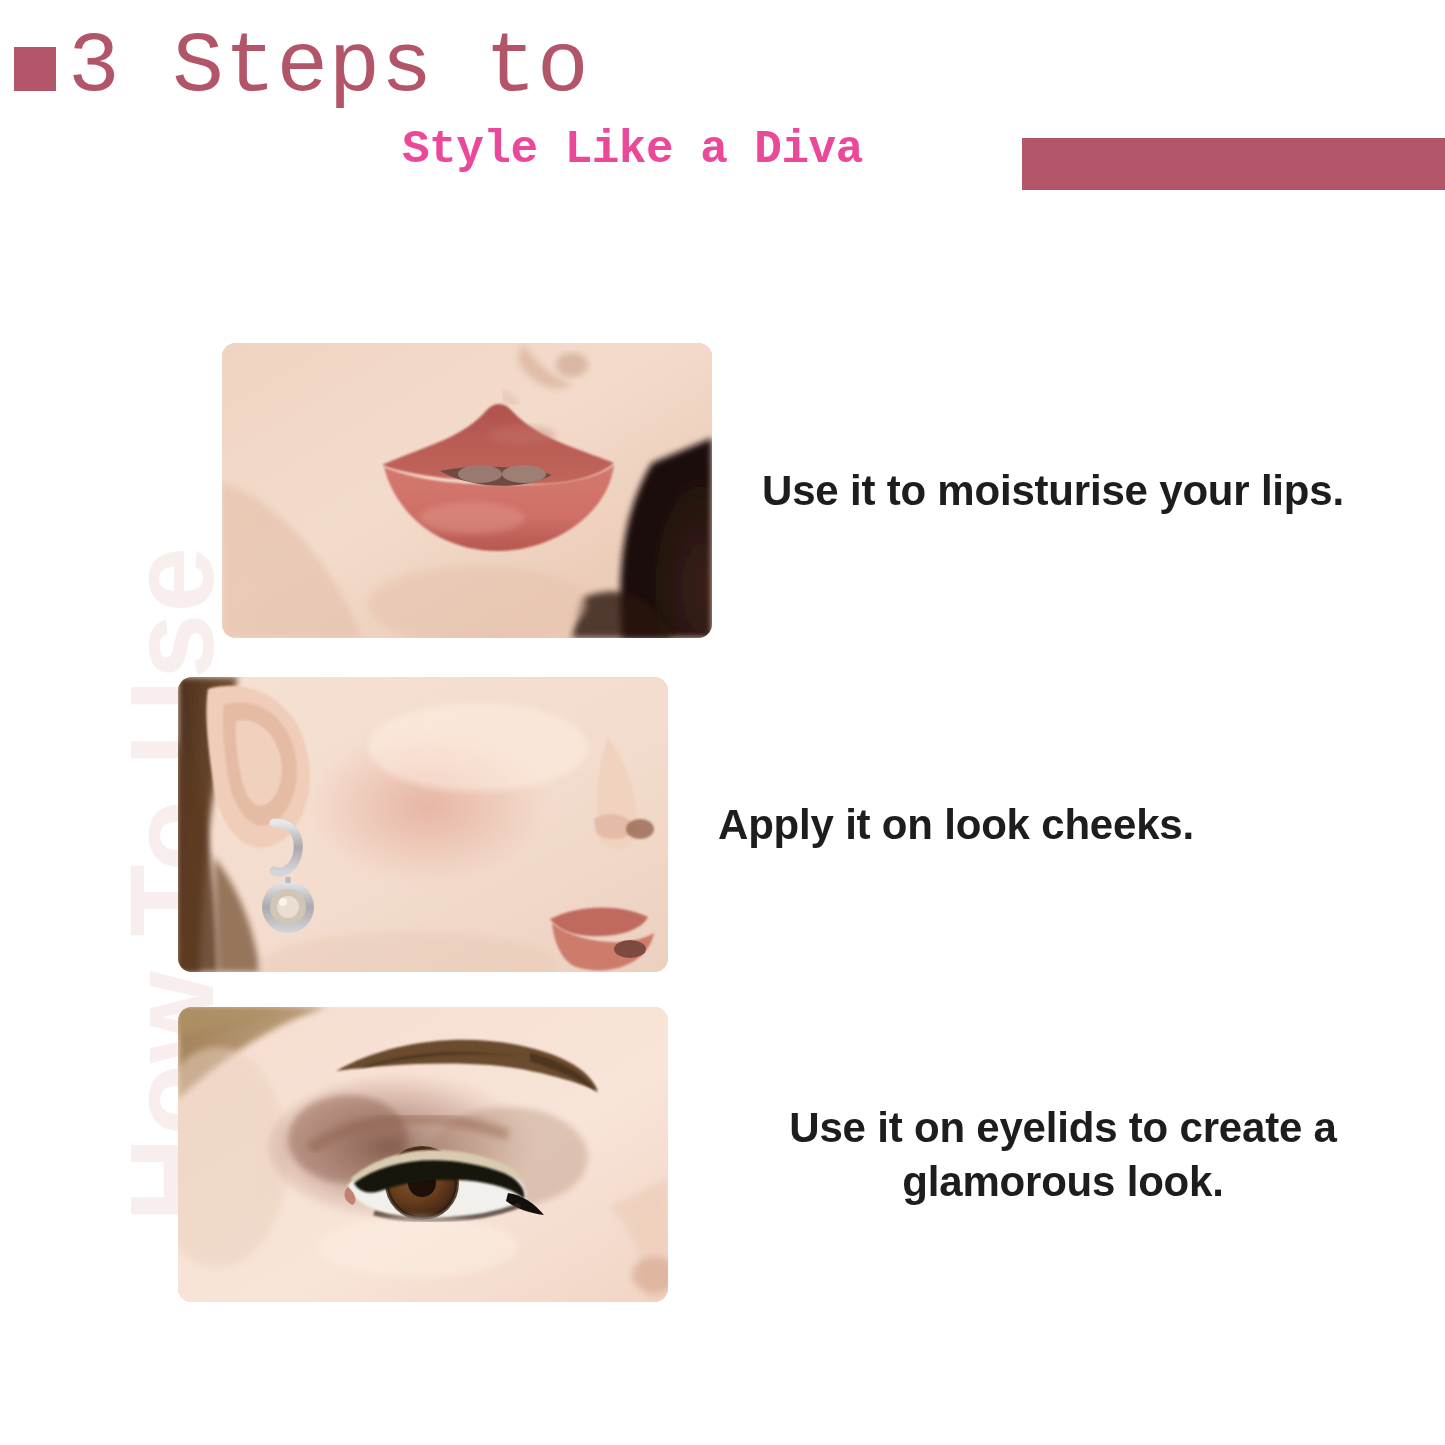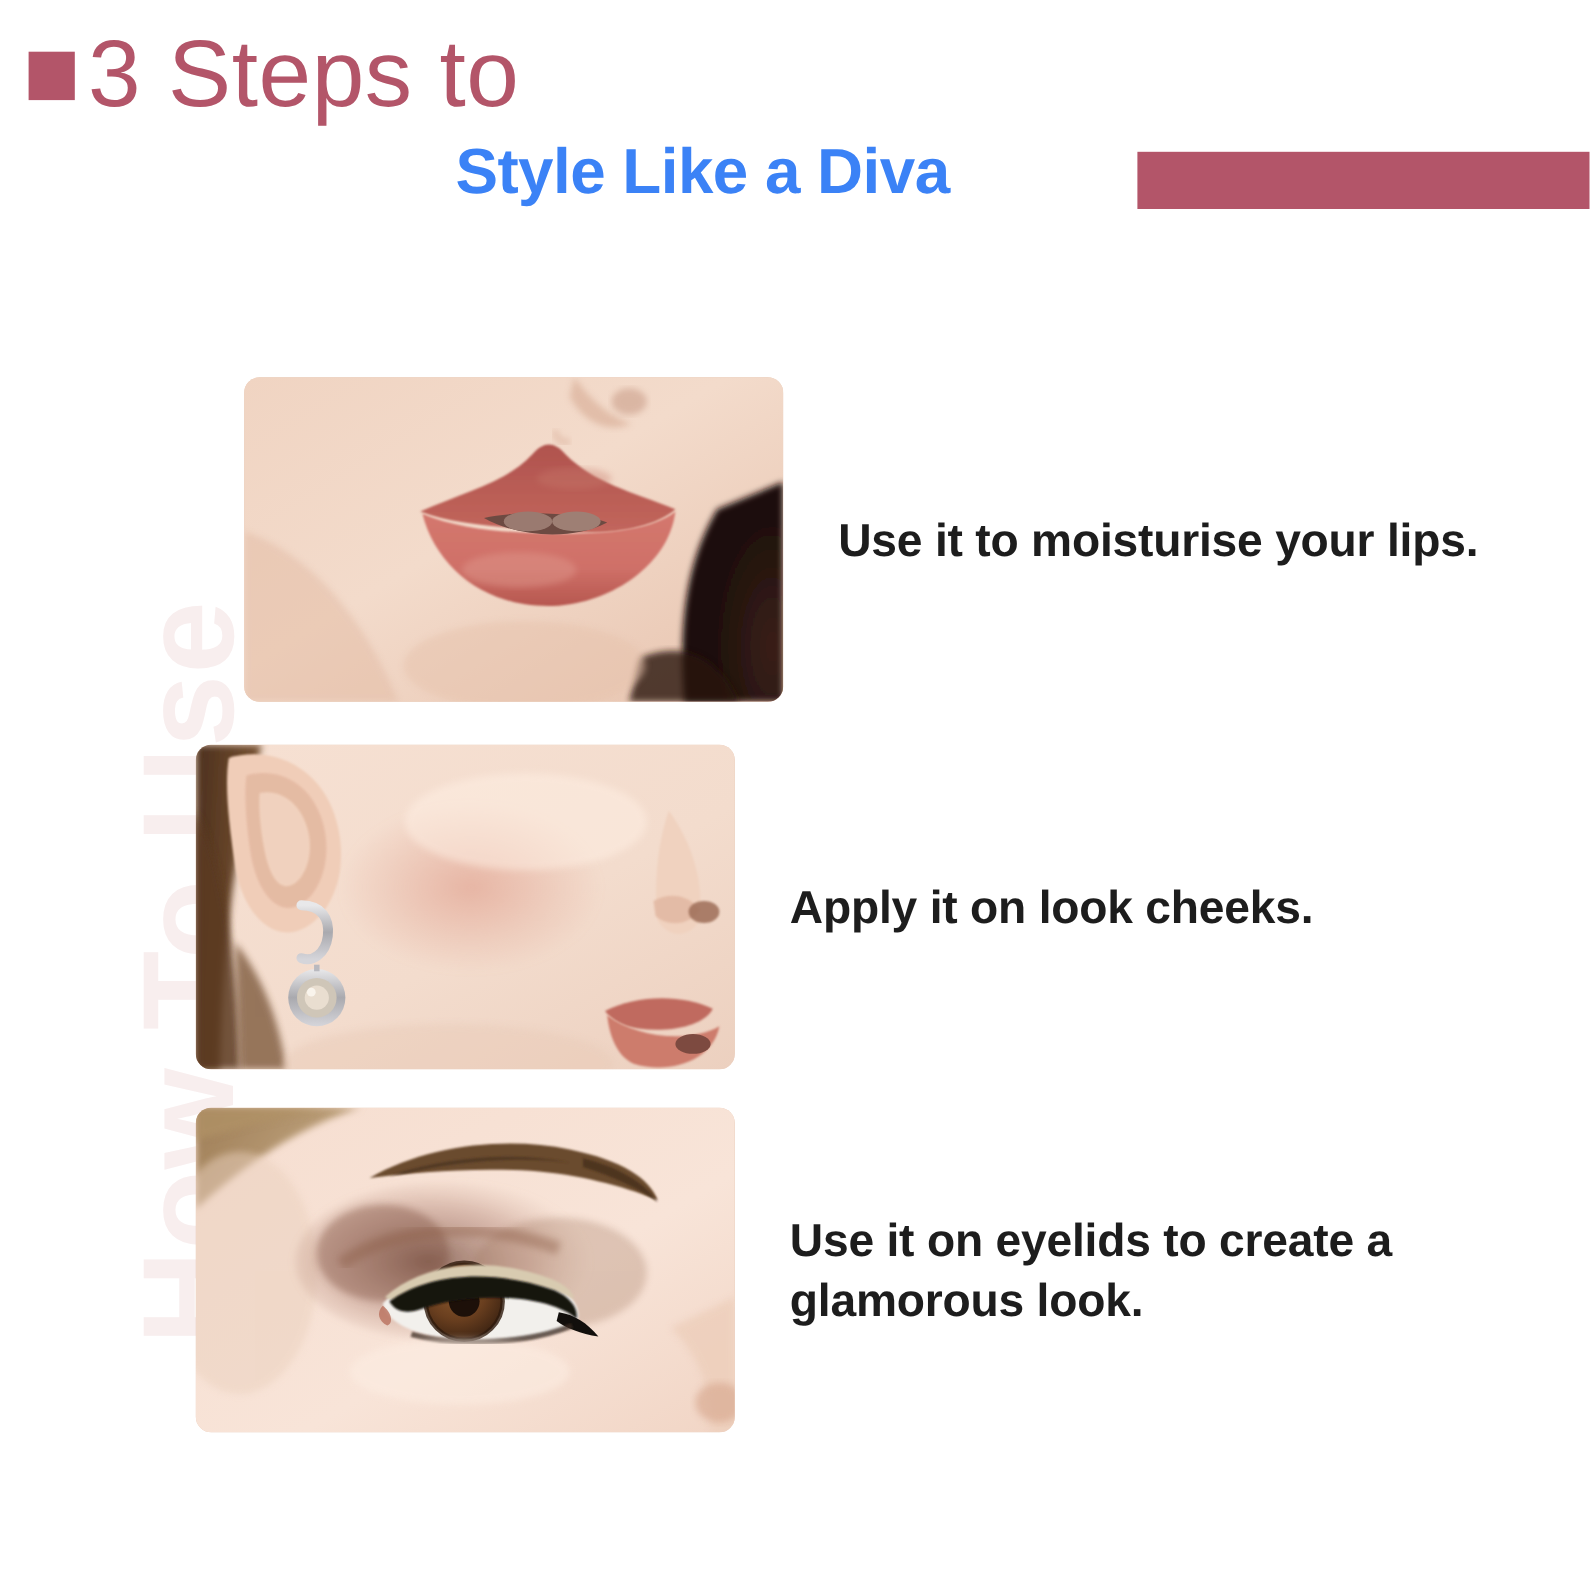--- a/index.html
+++ b/index.html
@@ -6,42 +6,42 @@
   * { margin:0; padding:0; box-sizing:border-box; }
   html,body { width:1445px; height:1445px; }
   body {
     background:#ffffff;
     font-family:"Liberation Sans", sans-serif;
     position:relative;
     overflow:hidden;
   }
 
   
-  .header { position:absolute; left:12px; top:0; width:1247px; height:300px; }
+  .header { position:absolute; left:0; top:0; width:1247px; height:300px;font-family:Liberation Mono, monospace; }
 
   .accent-square {
     position:absolute; left:14px; top:47px;
     width:42px; height:44px;
     background:#b35569;
   }
   .title-line-1 {
     position:absolute; left:68px; top:22px;
     font-size:86px;
     font-weight:300;
     letter-spacing:0.5px;
     color:#b35569;
     line-height:1.05;
     white-space:nowrap;
   }
   .title-line-2 {
     position:absolute; left:402px; top:127px;
-    font-size:58px;
+    font-size:46px;
     font-weight:bold;
     letter-spacing:-0.5px;
-    color:#3b82f6;
+    color:#ec4899;
     line-height:1.0;
     white-space:nowrap;
   }
   .accent-bar {
     position:absolute; left:1022px; top:138px;
     width:423px; height:52px;
     background:#b35569;
   }
 
   
@@ -66,21 +66,21 @@
   .step-row {
     position:absolute;
     left:178px;
     width:1230px;
     height:295px;
     display:flex;
     align-items:center;
   }
   .step-row.r1 { top:0px;padding-left:44px; }
   .step-row.r2 { top:334px; }
-  .step-row.r3 { top:664px; }
+  .step-row.r3 { top:664px;text-align:center; }
 
   .photo {
     position:relative;
     width:490px;
     height:295px;
     border-radius:14px;
     overflow:hidden;
     flex:0 0 auto;
     background:#e8c8b4;
   }

